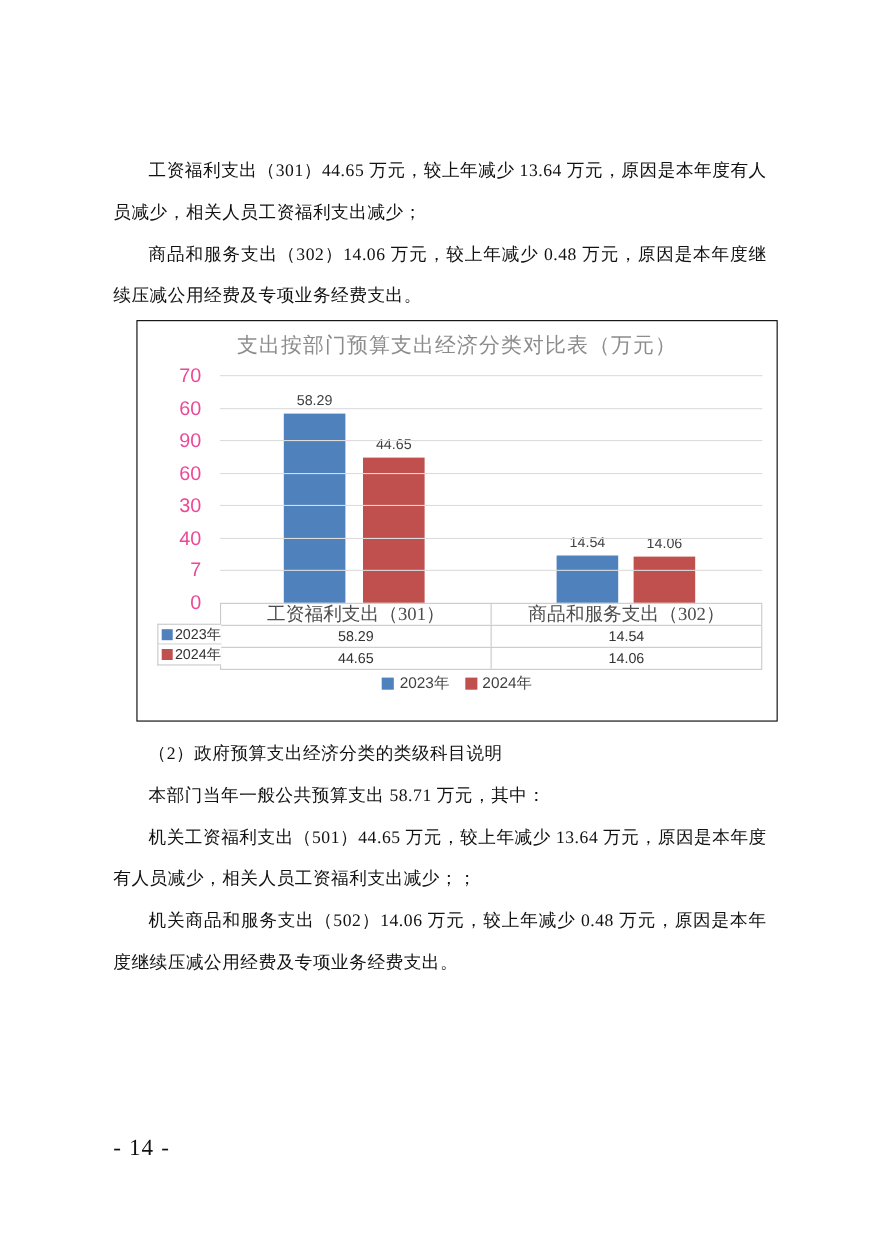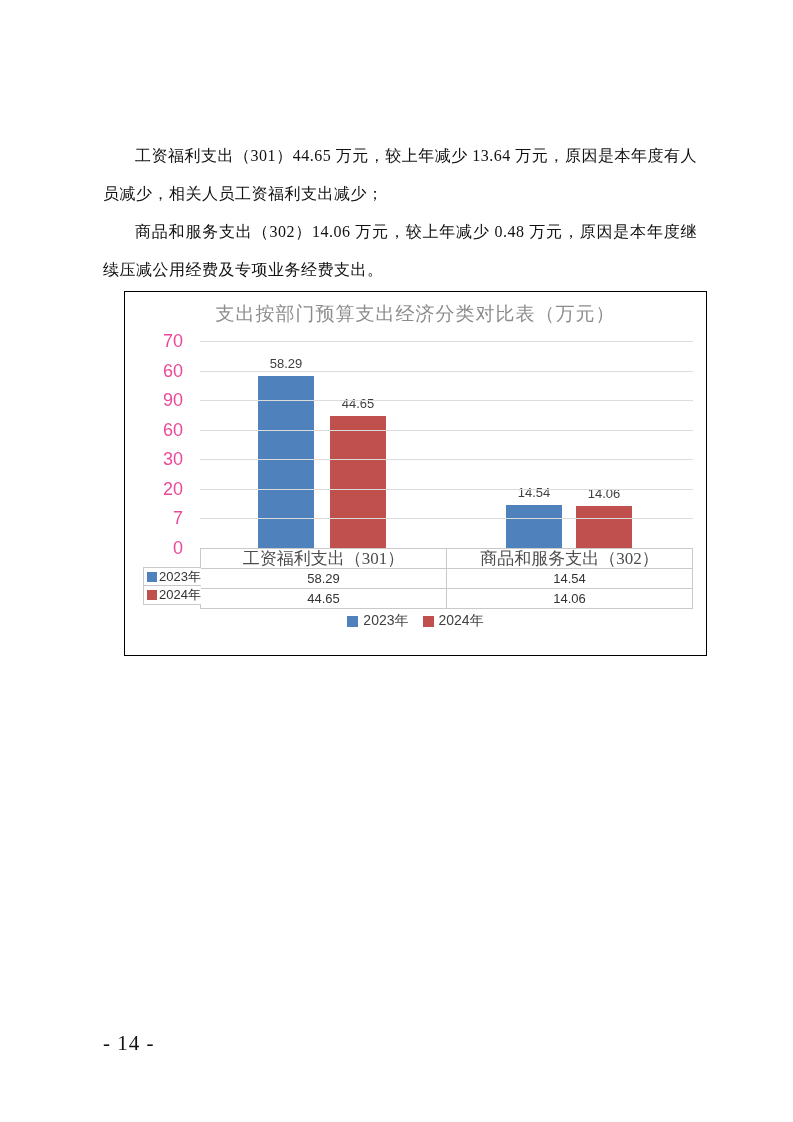--- a/index.html
+++ b/index.html
@@ -88,21 +88,21 @@
     <p>工资福利支出（301）44.65 万元，较上年减少 13.64 万元，原因是本年度有人员减少，相关人员工资福利支出减少；</p>
     <p>商品和服务支出（302）14.06 万元，较上年减少 0.48 万元，原因是本年度继续压减公用经费及专项业务经费支出。</p>
   </div>
 
   <div class="chart">
     <div class="chart-title">支出按部门预算支出经济分类对比表（万元）</div>
 
     <div class="yaxis">
         <div class="ytick" style="bottom: -8px;">0</div>
         <div class="ytick" style="bottom: 21.5714px;">7</div>
-        <div class="ytick" style="bottom: 51.1429px;">20</div>
+        <div class="ytick" style="bottom: 51.1429px;">40</div>
         <div class="ytick" style="bottom: 80.7143px;">30</div>
         <div class="ytick" style="bottom: 110.286px;">60</div>
         <div class="ytick" style="bottom: 139.857px;">90</div>
         <div class="ytick" style="bottom: 169.429px;">60</div>
         <div class="ytick" style="bottom: 199px;">70</div>
       </div>
 
     <div class="plot">
       <div class="bar" style="left: 58px; height: 172.4px; background: rgb(79, 129, 189);"></div>
       <div class="bar" style="left: 130px; height: 132px; background: rgb(192, 80, 77);"></div>
@@ -153,15 +153,21 @@
         <span class="sw" style="background: rgb(79, 129, 189);"></span>
         <span>2023年</span>
       </span>
       <span class="legend-item">
         <span class="sw" style="background: rgb(192, 80, 77);"></span>
         <span>2024年</span>
       </span>
     </div>
   </div>
 
+  <div class="text-block tb-bottom">
+    <p>（2）政府预算支出经济分类的类级科目说明</p>
+    <p>本部门当年一般公共预算支出 58.71 万元，其中：</p>
+    <p>机关工资福利支出（501）44.65 万元，较上年减少 13.64 万元，原因是本年度有人员减少，相关人员工资福利支出减少；；</p>
+    <p>机关商品和服务支出（502）14.06 万元，较上年减少 0.48 万元，原因是本年度继续压减公用经费及专项业务经费支出。</p>
+  </div>
 
   <div class="footer">- 14 -</div>
 </div>
 
 </body></html>

